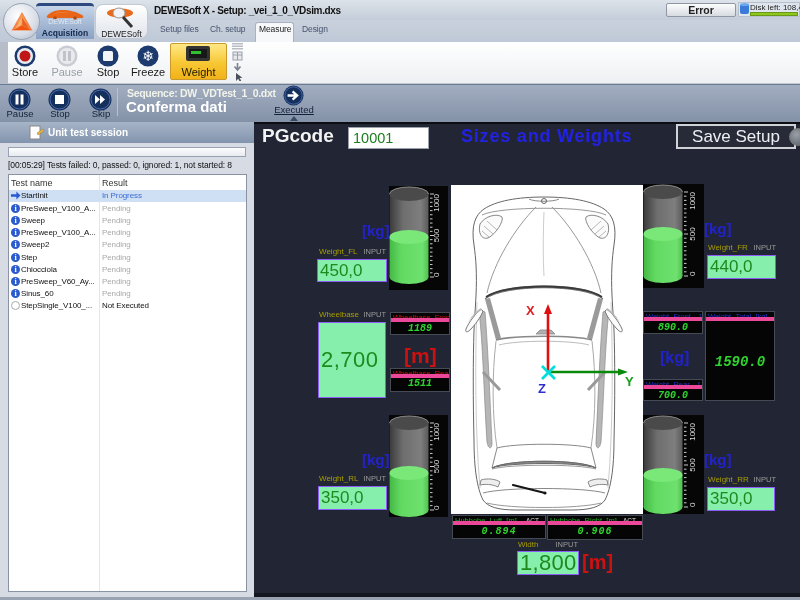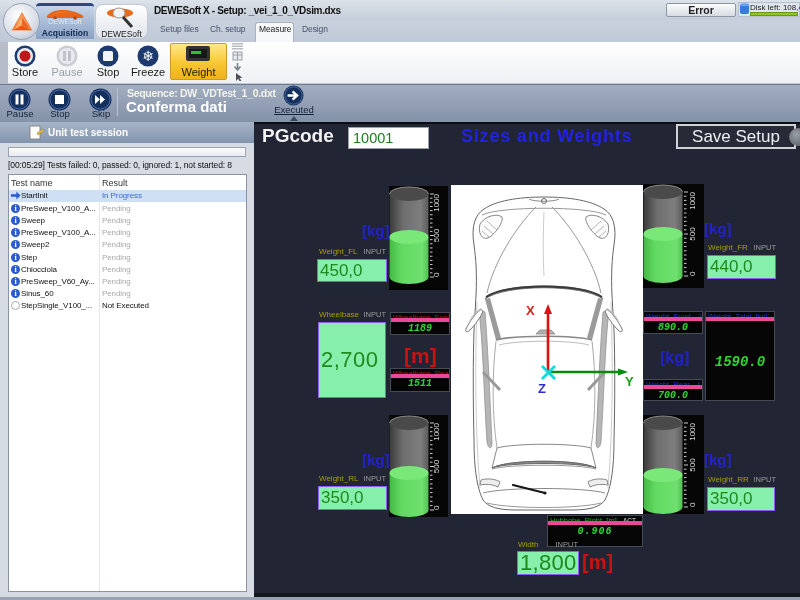--- a/index.html
+++ b/index.html
@@ -556,21 +556,25 @@
   <div class="abs" style="left:660px;top:349px;font-size:16px;font-weight:bold;color:#2222cc;">[kg]</div>
   <div class="blk" style="left:643px;top:379px;width:60px;height:22px;">
     <div class="dtitle" style="color:#2233cc;">Weight_Rear_&nbsp;&nbsp;[</div>
     <div class="dval" style="font-size:10px;margin-top:1px;">700.0</div>
   </div>
   <div class="blk" style="left:705px;top:311px;width:70px;height:90px;">
     <div class="dtitle" style="color:#2233cc;">Weight_Total&nbsp;&nbsp;[kg]</div>
     <div class="dval" style="font-size:14px;margin-top:33px;">1590.0</div>
   </div>
 
-  <div class="blk" style="left:547px;top:515px;width:96px;height:32px;">
+  <div class="blk" style="left:452px;top:515px;width:94px;height:24px;">
+    <div class="dtitle" style="color:#22aa22;">Hubhohe_Luft_[m]<span style="float:right;color:#ddd;font-size:6.5px;margin-right:6px;">ACT</span></div>
+    <div class="dval" style="font-size:10px;margin-top:1px;letter-spacing:1px;">0.894</div>
+  </div>
+  <div class="blk" style="left:547px;top:515px;width:96px;height:25px;">
     <div class="dtitle" style="color:#22aa22;">Hubhohe_Right_[m]<span style="float:right;color:#ddd;font-size:6.5px;margin-right:6px;">ACT</span></div>
     <div class="dval" style="font-size:10px;margin-top:1px;letter-spacing:1px;">0.906</div>
   </div>
 
   <div class="abs wlabel" style="left:518px;top:540px;">Width</div>
   <div class="abs winput" style="left:548px;top:540px;width:30px;text-align:right;">INPUT</div>
   <div class="wbox" style="left:517px;top:551px;width:62px;height:24px;font-size:22px;letter-spacing:0.3px;line-height:21px;padding-left:2px;">1,800</div>
   <div class="abs" style="left:582px;top:551px;font-size:20px;font-weight:bold;color:#cc1111;">[m]</div>
   <div class="abs" id="bottomstrip"></div>
   <div class="abs" id="darkbot"></div>

